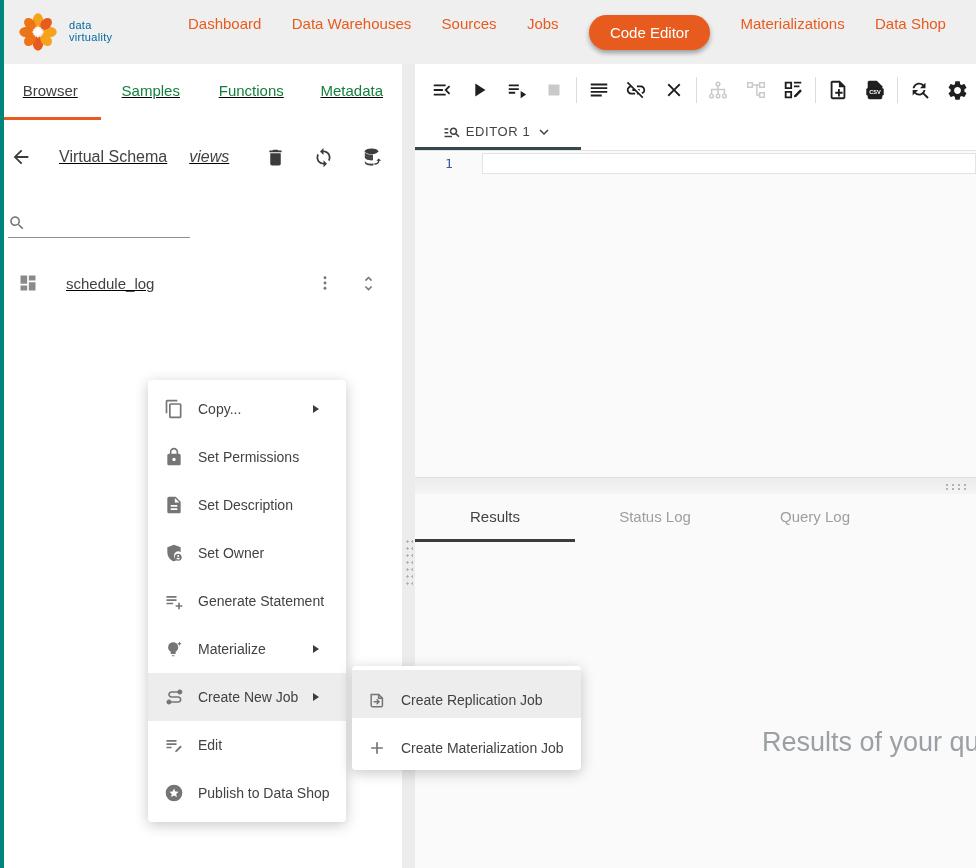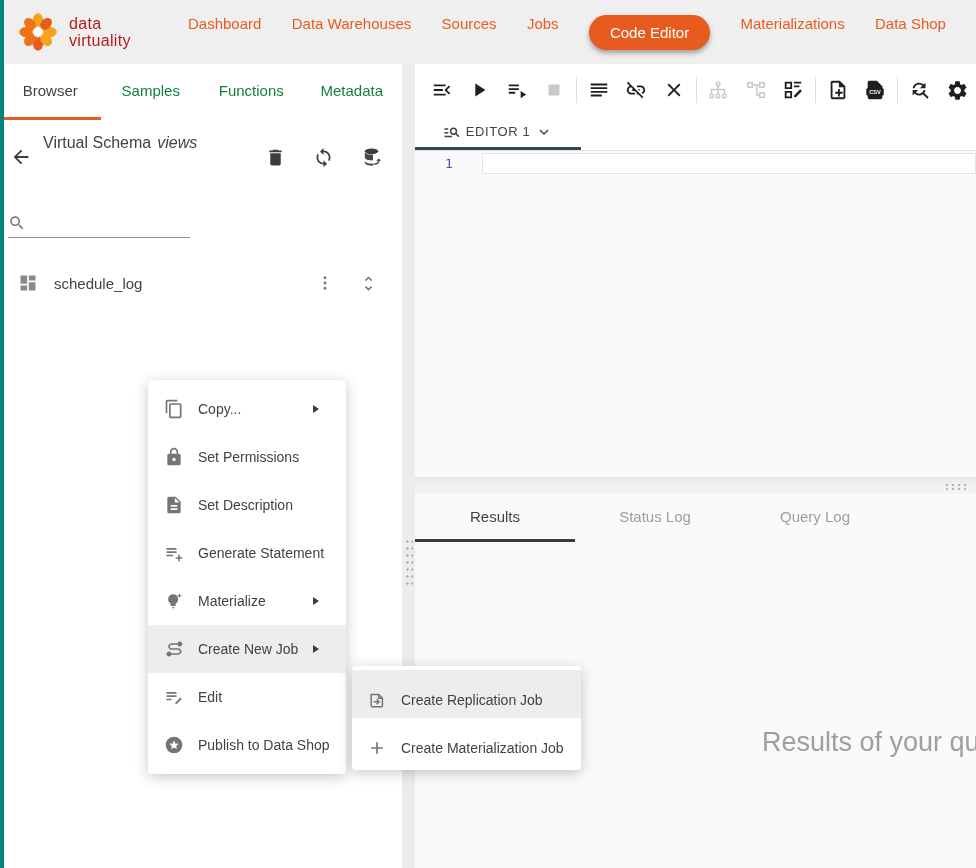--- a/index.html
+++ b/index.html
@@ -7,57 +7,57 @@
     font-family:"Liberation Sans", sans-serif; }
   .screen { position:relative; width:976px; height:868px; overflow:hidden; }
 
   
   .teal-strip { position:absolute; left:0; top:0; width:4px; height:868px; z-index:60; }
 
   
   .topnav { height:64px; background:#efefef; display:flex; align-items:center;
     padding:0 30px 0 16px; }
   .logo { display:flex; align-items:center; gap:9px; width:138px; flex:0 0 auto; }
-  .logo-text { color:#b91c1c; font-size:16px; line-height:1.08; letter-spacing:.3px; font-weight:500; }
+  .logo-text { color:#0369a1; font-size:11px; line-height:1.08; letter-spacing:.3px; font-weight:500; }
   .nav-links { flex:1; display:flex; align-items:flex-start; justify-content:space-between;
     margin-left:34px; }
   .nav-link { color:#e85b1e; font-size:15px; text-decoration:none; cursor:pointer; white-space:nowrap; }
   .nav-link.pill { background:#e85b1e; color:#fff; padding:9px 21px; border-radius:20px;
     box-shadow:0 3px 5px rgba(0,0,0,.35); }
 
   
   .main { display:flex; height:804px; }
-  .sidebar { width:402px; background:#fff; position:relative; flex:0 0 auto; }
+  .sidebar { width:402px; background:#fff; position:relative; flex:0 0 auto;text-decoration:underline; }
   .v-divider { width:13px; background:#ececec; position:relative; flex:0 0 auto; }
   .v-grip { position:absolute; left:3px; top:474px; width:8px; height:50px;
     background-image:radial-gradient(#b3b3b3 1.1px, transparent 1.2px);
     background-size:5px 7px; }
   .right { flex:1; display:flex; flex-direction:column; background:#e5e5e5; min-width:0; }
 
   
   .side-tabs { display:flex; height:56px; }
   .side-tab { flex:1; display:flex; align-items:center; justify-content:center;
     font-size:15px; color:#15803d; cursor:pointer; border-bottom:3px solid transparent; }
   .side-tab.active { color:#424242; border-bottom-color:#e85b1e; }
 
-  .schema-header { display:flex; height:46px; margin-top:14px; padding:0 18px 0 10px; }
+  .schema-header { display:flex; align-items:center; height:46px; margin-top:14px; padding:0 18px 0 10px;gap:16px; }
   .icon-btn { background:none; border:none; cursor:pointer; display:flex; align-items:center;
     justify-content:center; color:#3c3c3c; padding:0; }
   .schema-title { font-size:16px; color:#424242; margin-left:11px; }
   .schema-sub { font-size:16px; color:#424242; font-style:italic; margin-left:6px; }
   .schema-actions { margin-left:auto; display:flex; align-items:center; gap:27px; }
 
   .search-row { display:flex; align-items:flex-end; gap:4px; margin:34px 0 0 8px; width:182px;
     border-bottom:1px solid #8f8f8f; padding-bottom:5px; color:#757575; }
   .search-row input { border:none; outline:none; background:transparent; flex:1; min-width:0;
     font-size:14px; color:#424242; }
 
   .tree-row { display:flex; align-items:center; height:46px; margin-top:22px; padding:0 24px 0 18px;
     cursor:pointer; }
-  .tree-label { font-size:15px; color:#424242; margin-left:16px; }
+  .tree-label { font-size:15px; color:#424242; margin-left:28px; }
   .tree-actions { margin-left:auto; display:flex; align-items:center; gap:25px; color:#757575; }
 
   
   .context-menu { position:absolute; left:148px; top:316px; width:198px; background:#fff;
     border-radius:4px; box-shadow:0 3px 14px rgba(0,0,0,.22); padding:5px 0; z-index:30; }
   .menu-item { display:flex; align-items:center; height:48px; padding:0 27px 0 16px; cursor:pointer; }
   .menu-item.highlighted { background:#ededed; }
   .menu-item .mi-icon { color:#757575; flex:0 0 auto; display:flex; }
   .menu-item .mi-label { font-size:14px; color:#424242; margin-left:14px; white-space:nowrap; }
   .sub-arrow { margin-left:auto; width:0; height:0; border-left:6px solid #3c3c3c;
@@ -233,20 +233,31 @@
           <span class="mi-icon">
             <svg width="20" height="20" viewBox="0 0 24 24" fill="currentColor">
                 <path d="M14 2H6c-1.1 0-2 .9-2 2v16c0 1.1.9 2 2 2h12c1.1 0 2-.9 2-2V8l-6-6zm2 16H8v-2h8v2zm0-4H8v-2h8v2zm-3-5V3.5L18.5 9H13z"></path>
               </svg>
           </span>
           <span class="mi-label">Set Description</span>
         </div>
         <div class="menu-item">
           <span class="mi-icon">
             <svg width="20" height="20" viewBox="0 0 24 24" fill="currentColor">
+              <path d="M12 2L4 5v6c0 5 3.4 9.7 8 11 1.2-.35 2.3-.95 3.3-1.73A5 5 0 0 1 12 15a5 5 0 0 1 8-4V5l-8-3z"></path>
+              <circle cx="17" cy="17" r="4.2" fill="#757575"></circle>
+              <circle cx="17" cy="15.7" r="1.2" fill="#fff"></circle>
+              <path d="M14.6 19a3.2 3.2 0 0 1 4.8 0 4.2 4.2 0 0 1-4.8 0z" fill="#fff"></path>
+            </svg>
+          </span>
+          <span class="mi-label">Set Owner</span>
+        </div>
+        <div class="menu-item">
+          <span class="mi-icon">
+            <svg width="20" height="20" viewBox="0 0 24 24" fill="currentColor">
                 <path d="M3 6h12v2H3zm0 4h12v2H3zm0 4h8v2H3zm14 0h2v3h3v2h-3v3h-2v-3h-3v-2h3z"></path>
               </svg>
           </span>
           <span class="mi-label">Generate Statement</span>
         </div>
         <div class="menu-item">
           <span class="mi-icon">
             <svg width="20" height="20" viewBox="0 0 24 24" fill="currentColor">
               <path d="M11 4a6 6 0 0 0-3 11.2V17a1 1 0 0 0 1 1h4a1 1 0 0 0 1-1v-1.8A6 6 0 0 0 11 4z"></path>
               <path d="M9.5 19.5h3v1.2h-3z"></path>

